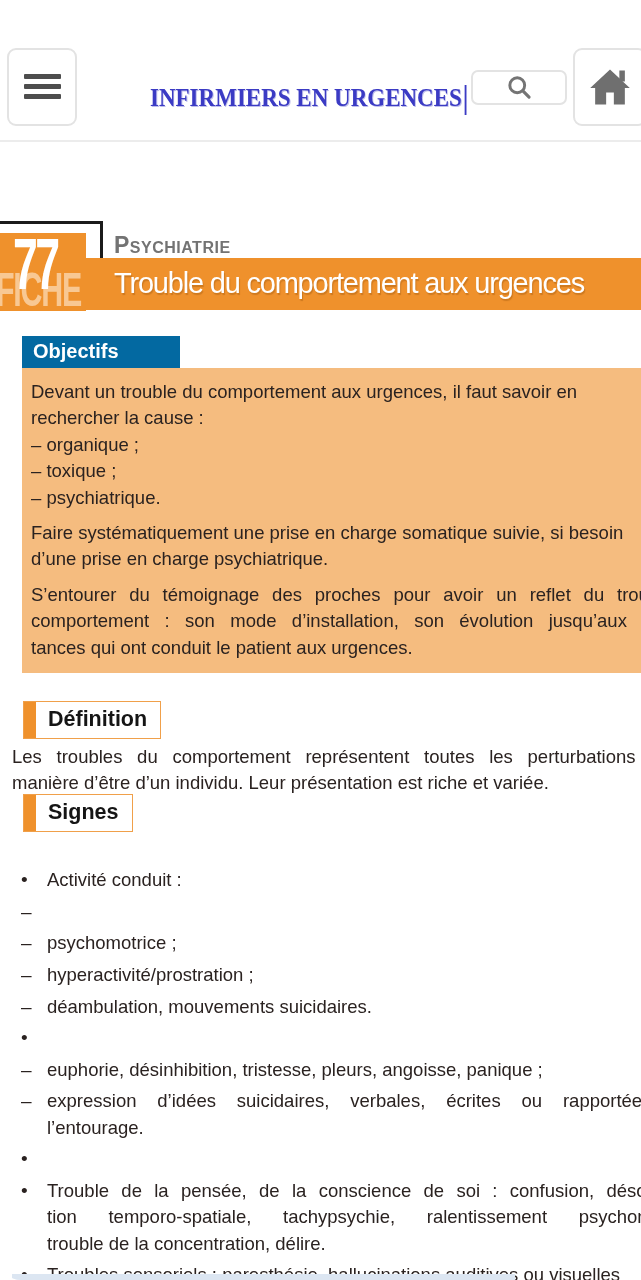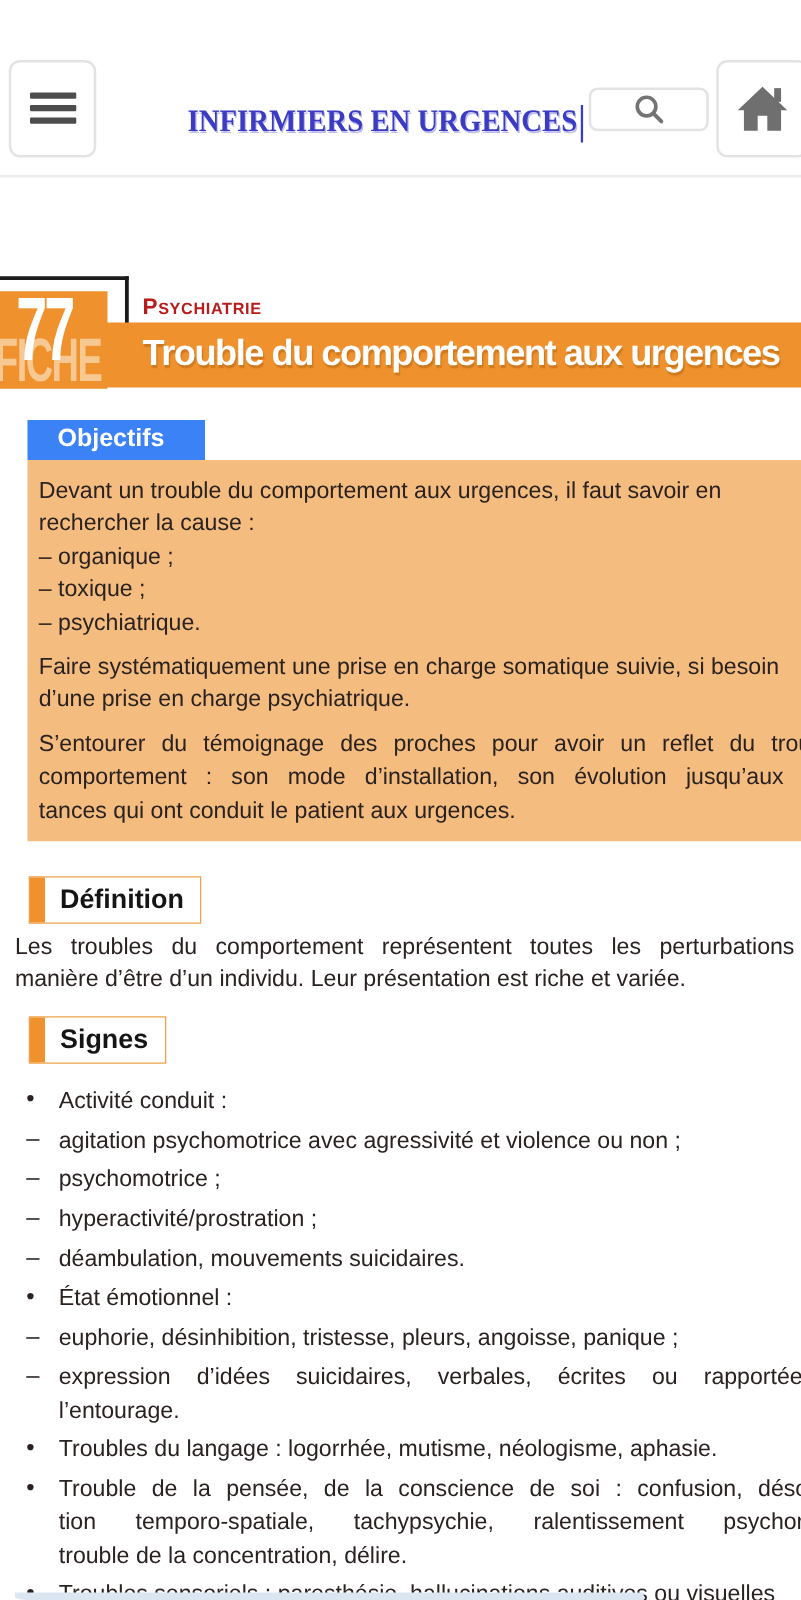--- a/index.html
+++ b/index.html
@@ -21,28 +21,28 @@
   #home-btn{left:573px;top:48px;width:74px;height:78px;display:flex;align-items:center;justify-content:center;}
   #header-divider{position:absolute;left:0;top:140px;width:641px;height:2px;background:#ececec;}
   
   .blackline{position:absolute;background:#1b1b1b;}
   #fiche-square{position:absolute;left:0;top:233px;width:86px;height:78px;background:#ef912c;}
   #fiche-banner{position:absolute;left:0;top:258px;width:641px;height:52px;background:#ef912c;}
   #fiche-label{position:absolute;left:-4px;top:269px;font-size:49px;line-height:40px;font-weight:bold;
                letter-spacing:-2px;color:#f8c893;transform:scale(.62,1);transform-origin:0 0;white-space:nowrap;}
   #fiche-number{position:absolute;left:13px;top:236px;font-size:72px;line-height:56px;font-weight:bold;
                 letter-spacing:-4px;color:#fff;transform:scaleX(.62);transform-origin:0 0;white-space:nowrap;}
-  #fiche-category{position:absolute;left:114px;top:234px;font-size:18px;line-height:22px;font-weight:bold;
-                  font-variant:small-caps;letter-spacing:.5px;color:#b91c1c;white-space:nowrap;}
+  #fiche-category{position:absolute;left:114px;top:234px;font-size:23px;line-height:22px;font-weight:bold;
+                  font-variant:small-caps;letter-spacing:.5px;color:#737373;white-space:nowrap;}
   #fiche-title{position:absolute;left:114px;top:258px;height:52px;line-height:51px;font-size:29px;
-               font-weight:700;letter-spacing:-1.2px;color:#fff;white-space:nowrap;
+               font-weight:400;letter-spacing:-1.2px;color:#fff;white-space:nowrap;
                text-shadow:1px 2px 1px rgba(130,65,0,.30);}
   
-  #objectifs-tab{position:absolute;left:22px;top:336px;width:142px;height:32px;background:#3b82f6;
-                 color:#fff;font-weight:bold;font-size:20px;line-height:31px;padding-left:24px;box-sizing:border-box;}
+  #objectifs-tab{position:absolute;left:22px;top:336px;width:158px;height:32px;background:#0369a1;
+                 color:#fff;font-weight:bold;font-size:20px;line-height:31px;padding-left:11px;box-sizing:border-box;}
   #objectifs-box{position:absolute;left:22px;top:368px;width:700px;height:305px;background:#f5bc7f;
                  box-sizing:border-box;padding:11px 0 0 9px;font-size:18.5px;line-height:26.4px;color:#2a2220;}
   #objectifs-box .ln{white-space:nowrap;}
   #objectifs-box .pgap{margin-top:9px;}
   #objectifs-box .j{white-space:normal;width:676px;text-align:justify;text-align-last:justify;}
   
   .hbox{position:absolute;display:inline-flex;align-items:stretch;border:1.5px solid #f0a04a;background:#fff;
         box-sizing:border-box;height:38px;}
   .hbar{width:12px;background:#ef912c;}
   .htxt{padding:5px 13px 0 12px;font-size:21.5px;font-weight:bold;color:#151515;white-space:nowrap;}
@@ -115,65 +115,62 @@
 
   <div class="hbox" style="left:23px;top:701px">
     <span class="hbar"></span>
     <span class="htxt">Définition</span>
   </div>
   <div id="definition-para">
     <div class="ln j">Les troubles du comportement représentent toutes les perturbations de la</div>
     <div class="ln">manière d’être d’un individu. Leur présentation est riche et variée.</div>
   </div>
 
-  <div class="hbox" style="left:23px;top:813px">
+  <div class="hbox" style="left:23px;top:794px">
     <span class="hbar"></span>
     <span class="htxt">Signes</span>
   </div>
 
   <div id="signes-list">
     <div class="row">
         <span class="mk">•</span>
         <span class="tx">Activité conduit :</span>
       </div>
     <div class="row">
         <span class="mk">–</span>
-        <span class="tx">agitation psychomotrice avec agressivité et violence ou non ;</span>
       </div>
     <div class="row">
         <span class="mk">–</span>
         <span class="tx">psychomotrice ;</span>
       </div>
     <div class="row">
         <span class="mk">–</span>
         <span class="tx">hyperactivité/prostration ;</span>
       </div>
     <div class="row">
         <span class="mk">–</span>
         <span class="tx">déambulation, mouvements suicidaires.</span>
       </div>
     <div class="row">
         <span class="mk">•</span>
-        <span class="tx">État émotionnel :</span>
       </div>
     <div class="row">
         <span class="mk">–</span>
         <span class="tx">euphorie, désinhibition, tristesse, pleurs, angoisse, panique ;</span>
       </div>
     <div class="row j">
         <span class="mk">–</span>
         <span class="tx">expression d’idées suicidaires, verbales, écrites ou rapportées par</span>
       </div>
     <div class="row cont">
         <span class="mk"></span>
         <span class="tx">l’entourage.</span>
       </div>
     <div class="row">
         <span class="mk">•</span>
-        <span class="tx">Troubles du langage : logorrhée, mutisme, néologisme, aphasie.</span>
       </div>
     <div class="row j">
         <span class="mk">•</span>
         <span class="tx">Trouble de la pensée, de la conscience de soi : confusion, désorienta-</span>
       </div>
     <div class="row cont j">
         <span class="mk"></span>
         <span class="tx">tion temporo-spatiale, tachypsychie, ralentissement psychomoteur,</span>
       </div>
     <div class="row cont">

